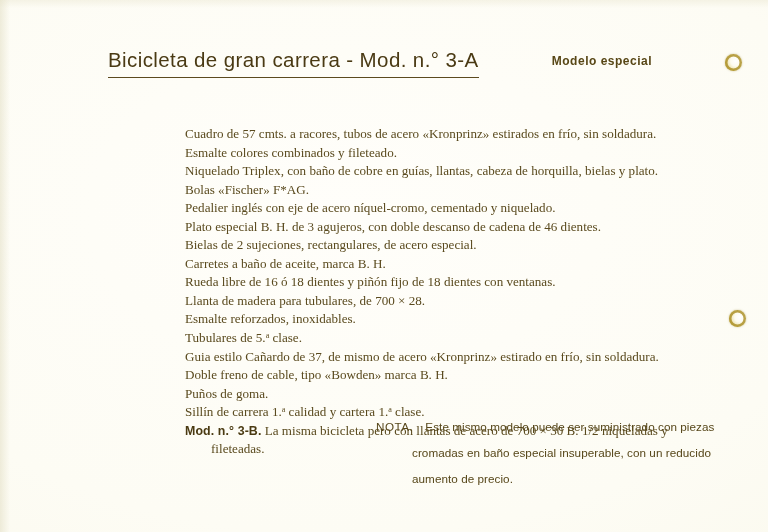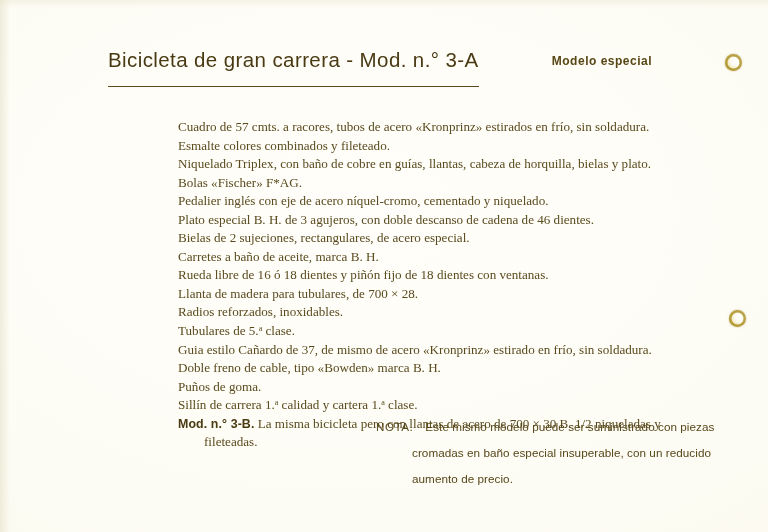--- a/index.html
+++ b/index.html
@@ -49,21 +49,21 @@
     position: absolute;
     left: 0;
     top: 0;
     margin: 0;
     font-family: "Liberation Sans", sans-serif;
     font-size: 20.5px;
     font-weight: 500;
     letter-spacing: 0.4px;
     color: #4a3a14;
     white-space: nowrap;
-    padding-bottom: 14px;
+    padding-bottom: 5px;
     border-bottom: 1.6px solid #5c4a1e;
     display: inline-block;
   }
   .badge-especial {
     position: absolute;
     right: 76px;
     top: 6px;
     font-family: "Liberation Sans", sans-serif;
     font-size: 12px;
     font-weight: 600;
@@ -87,21 +87,21 @@
   .ring-top { right: 26px; top: 54px; }
   .ring-bottom { right: 22px; top: 310px; }
 
   
   .spec-list {
     position: absolute;
     left: 170px;
     top: 110px;
     right: 56px;
     list-style: none;
-    margin: 8px;
+    margin: 15px;
     padding: 0;
     color: #5a4a1e;
     font-size: 13.1px;
     line-height: 18.55px;
   }
   .spec-list li {
     white-space: nowrap;
     font-variant-numeric: oldstyle-nums;
   }
   .spec-list li.wrapline {
@@ -165,21 +165,21 @@
     <li>Cuadro de 57 cmts. a racores, tubos de acero «Kronprinz» estirados en frío, sin soldadura.</li>
     <li>Esmalte colores combinados y fileteado.</li>
     <li>Niquelado Triplex, con baño de cobre en guías, llantas, cabeza de horquilla, bielas y plato.</li>
     <li>Bolas «Fischer»  F*AG.</li>
     <li>Pedalier inglés con eje de acero níquel-cromo, cementado y niquelado.</li>
     <li>Plato especial B. H. de 3 agujeros, con doble descanso de cadena de 46 dientes.</li>
     <li>Bielas de 2 sujeciones, rectangulares, de acero especial.</li>
     <li>Carretes a baño de aceite, marca B. H.</li>
     <li>Rueda libre de 16 ó 18 dientes y piñón fijo de 18 dientes con ventanas.</li>
     <li>Llanta de madera para tubulares, de 700 × 28.</li>
-    <li>Radios reforzados, inoxidables.</li>
+    <li>Esmalte reforzados, inoxidables.</li>
 
     <li><span>Tubulares de 5.</span><sup class="ord">a</sup><span> clase.</span></li>
 
     <li>Guia estilo Cañardo de 37, de mismo de acero «Kronprinz» estirado en frío, sin soldadura.</li>
     <li>Doble freno de cable, tipo «Bowden» marca B. H.</li>
     <li>Puños de goma.</li>
 
     <li><span>Sillín de carrera 1.</span><sup class="ord">a</sup><span> calidad y cartera 1.</span><sup class="ord">a</sup><span> clase.</span></li>
 
     <li class="wrapline"><span class="modlabel">Mod. n.° 3-B.</span><span> La misma bicicleta pero con llantas de acero de 700 × 30 B. 1/2 niqueladas y fileteadas.</span></li>

